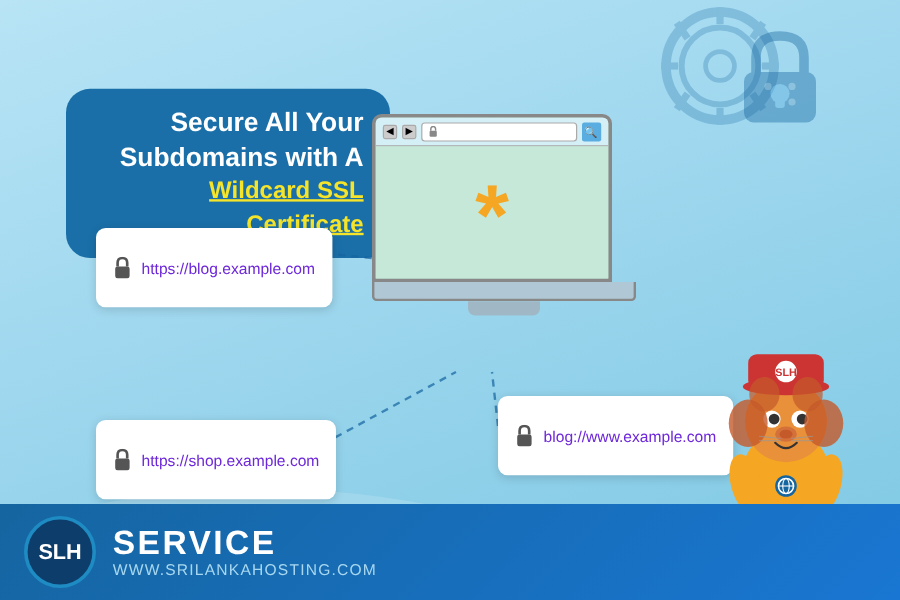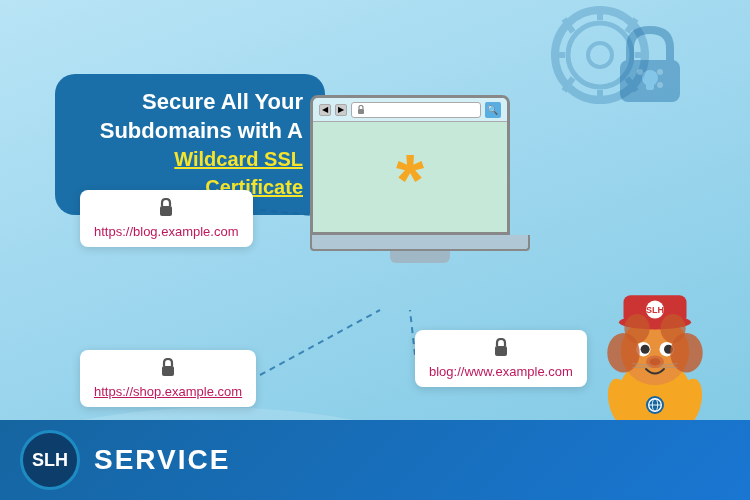--- a/index.html
+++ b/index.html
@@ -159,40 +159,38 @@
       width: 60px;
       margin: 0 auto;
       border-radius: 0 0 6px 6px;
     }
 
     
     .domain-badge {
       position: absolute;
       background: white;
       border-radius: 8px;
-      padding: 8px 14px;
+      padding: 24px 14px;
       display: flex;
       align-items: center;
       gap: 8px;
       font-size: 13px;
-      color: #be185d;
+      color: #6d28d9;
       font-weight: 500;
       box-shadow: 0 2px 8px rgba(0,0,0,0.15);
-      flex-direction: column;
     }
 
     .badge-blog {
       top: 190px;
       left: 80px;
     }
 
     .badge-shop {
       top: 350px;
       left: 80px;
-      text-decoration: underline;
     }
 
     .badge-www {
       top: 330px;
       left: 415px;
     }
 
     
     .dashed-lines-svg {
       position: absolute;
@@ -409,16 +407,17 @@
     <line x1="40" y1="104" x2="60" y2="106" stroke="#999" stroke-width="1" opacity="0.7"></line>
     <line x1="40" y1="108" x2="60" y2="108" stroke="#999" stroke-width="1" opacity="0.7"></line>
     <line x1="70" y1="106" x2="90" y2="104" stroke="#999" stroke-width="1" opacity="0.7"></line>
     <line x1="70" y1="108" x2="90" y2="108" stroke="#999" stroke-width="1" opacity="0.7"></line>
   </svg>
 
   <div class="footer-bar">
     <div class="footer-logo-circle">SLH</div>
     <div class="footer-brand">
       <div class="footer-service-text">SERVICE</div>
+      <div class="footer-url-text">WWW.SRILANKAHOSTING.COM</div>
     </div>
   </div>
 
 </div>
 
 </body></html>

